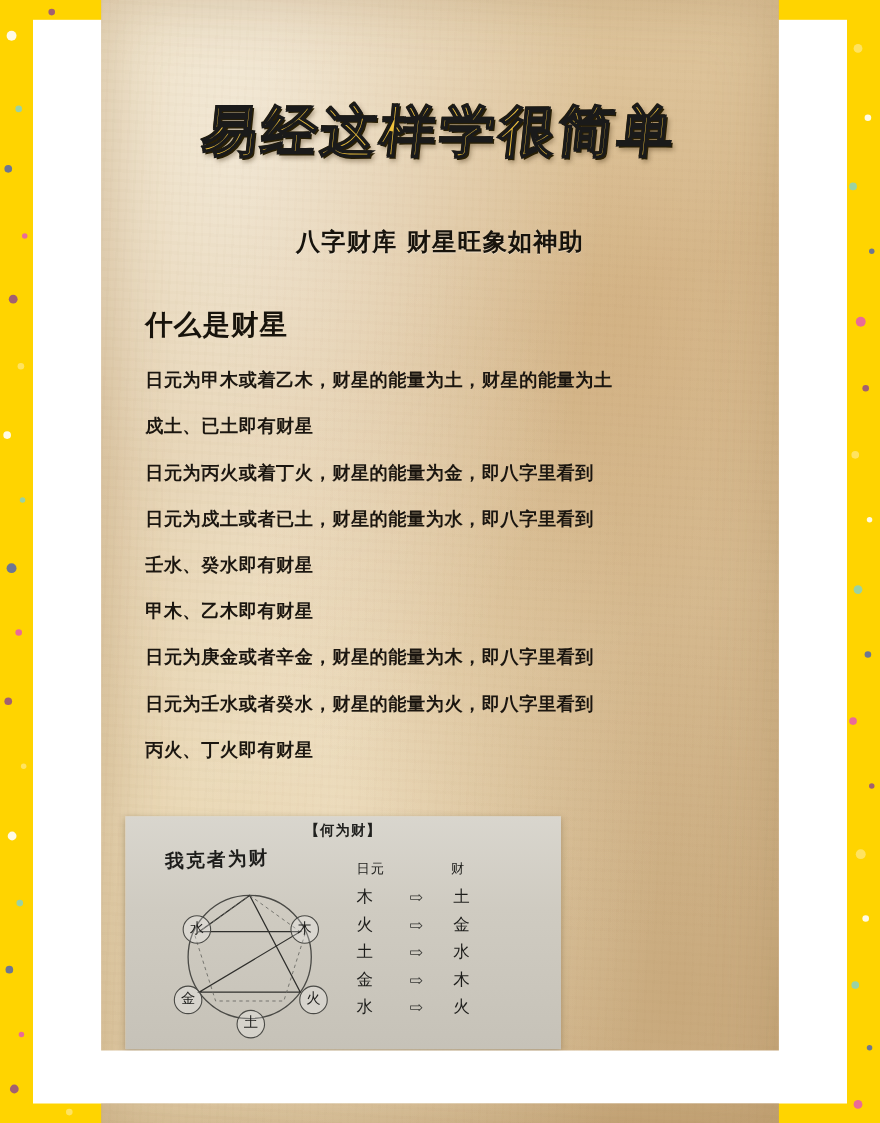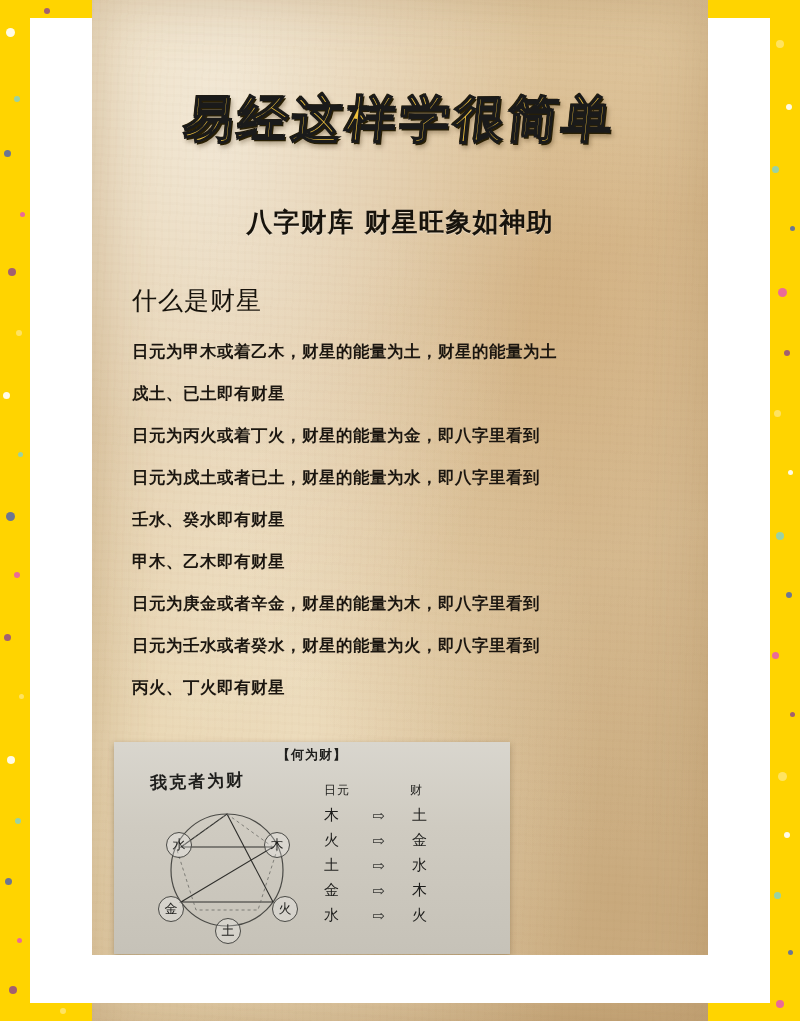--- a/index.html
+++ b/index.html
@@ -86,30 +86,30 @@
       -1px -1px 0 #2a2004,
       3px 4px 5px rgba(60,40,10,.45);
     transform: skewX(-6deg);
   }
 
   #subtitle {
     margin: 52px 0 0 0;
     text-align: center;
     font-family: "DejaVu Serif", serif;
     font-weight: bold;
-    font-size: 26px;
+    font-size: 22px;
     letter-spacing: 1px;
     color: #17130c;
     text-shadow: 0 1px 0 rgba(255,255,255,.35);
   }
 
   #section-heading {
     margin: 44px 0 0 12px;
     font-family: "DejaVu Serif", serif;
-    font-weight: normal;
+    font-weight: bold;
     font-size: 25px;
     color: #17130c;
     letter-spacing: 1px;
   }
 
   #paragraphs {
     margin: 14px 0 0 12px;
   }
   .para {
     font-family: "Liberation Sans", sans-serif;

